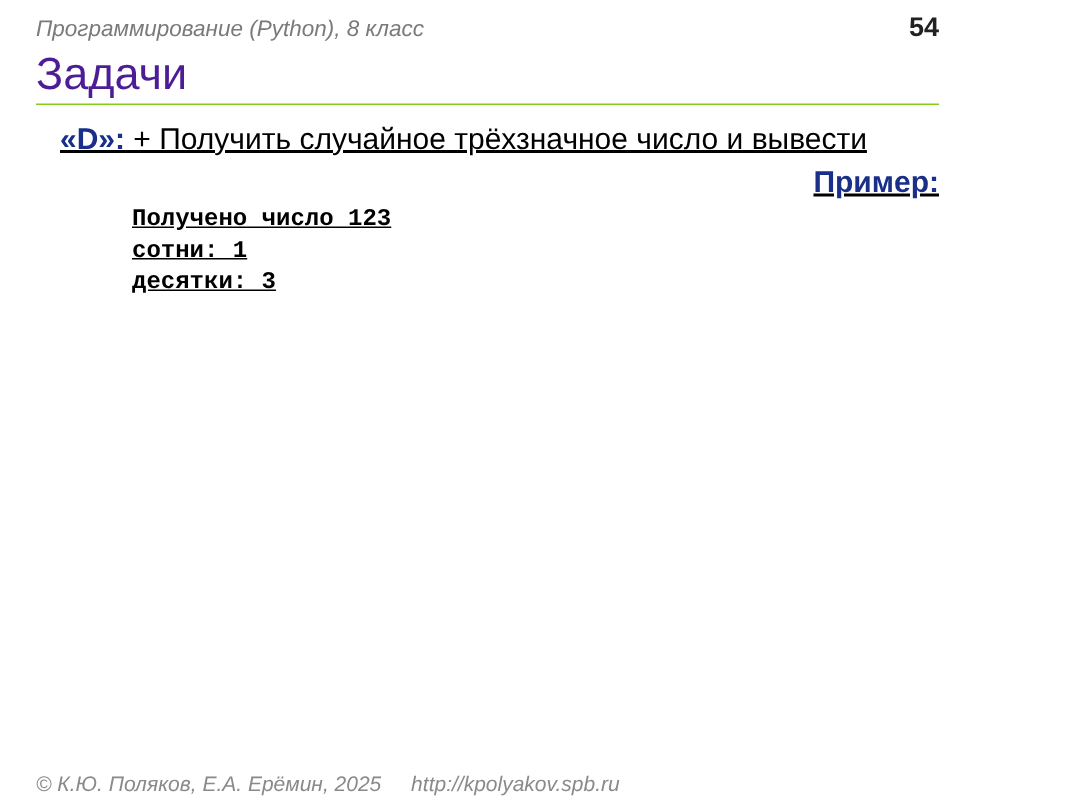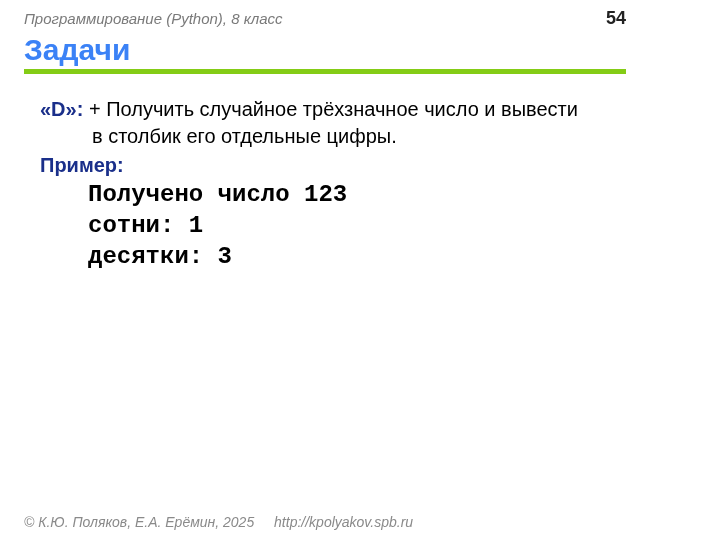--- a/index.html
+++ b/index.html
@@ -8,42 +8,43 @@
     width: 650px; height: 540px; position: relative;
     padding: 8px 24px 0 24px;
   }
   .topbar {
     display: flex; justify-content: space-between; align-items: baseline;
     font-size: 15px; color: #7a7a7a;
   }
   .topbar .breadcrumb { font-style: italic; }
   .topbar .pagenum { font-weight: bold; color: #222; font-size: 18px; }
   .title {
-    font-size: 30px; font-weight: bold; color: #3b82f6;
+    font-size: 30px; font-weight: normal; color: #4c1d95;
     margin-top: 4px; padding-bottom: 2px;
-    border-bottom: 5px solid #84cc16;
+    border-bottom: 1px solid #84cc16;
   }
   .body {
-    margin-top: 22px;
+    margin-top: 10px;
     padding-left: 16px;
     font-size: 20px;
     line-height: 1.35;
     color: #000;
+    text-decoration: underline;
   }
   .task-label { color: #1a2f8a; font-weight: bold; }
   .task-text-line1 { }
   .task-text-line2 { padding-left: 52px; display: block; }
-  .example-label { color: #1a2f8a; font-weight: bold; display: block; margin-top: 2px; }
+  .example-label { color: #1a2f8a; font-weight: bold; display: block; margin-top: 2px; text-align: right; }
   .mono {
     font-family: "Courier New", Courier, monospace;
     font-weight: bold;
     white-space: pre;
     display: block;
     padding-left: 48px;
-    font-size: 24px;
+    font-size: 16px;
     line-height: 1.3;
   }
   .footer {
     position: absolute; left: 24px; bottom: 10px;
     font-size: 14px; color: #8a8a8a; font-style: italic;
   }
   .footer .link { margin-left: 16px; }
 </style>
 </head>
 <body>
@@ -53,21 +54,20 @@
   <div class="topbar">
     <span class="breadcrumb">Программирование (Python), 8 класс</span>
     <span class="pagenum">54</span>
   </div>
 
   <div class="title">Задачи</div>
 
   <div class="body">
     <div>
       <span class="task-label">«D»:</span><span class="task-text-line1"> + Получить случайное трёхзначное число и вывести</span>
-      <span class="task-text-line2">в столбик его отдельные цифры.</span>
     </div>
     <span class="example-label">Пример:</span>
     <span class="mono">Получено число 123</span>
     <span class="mono">сотни: 1</span>
     <span class="mono">десятки: 3</span>
   </div>
 
   <div class="footer">
     <span>© К.Ю. Поляков, Е.А. Ерёмин, 2025</span>
     <span class="link">http://kpolyakov.spb.ru</span>

